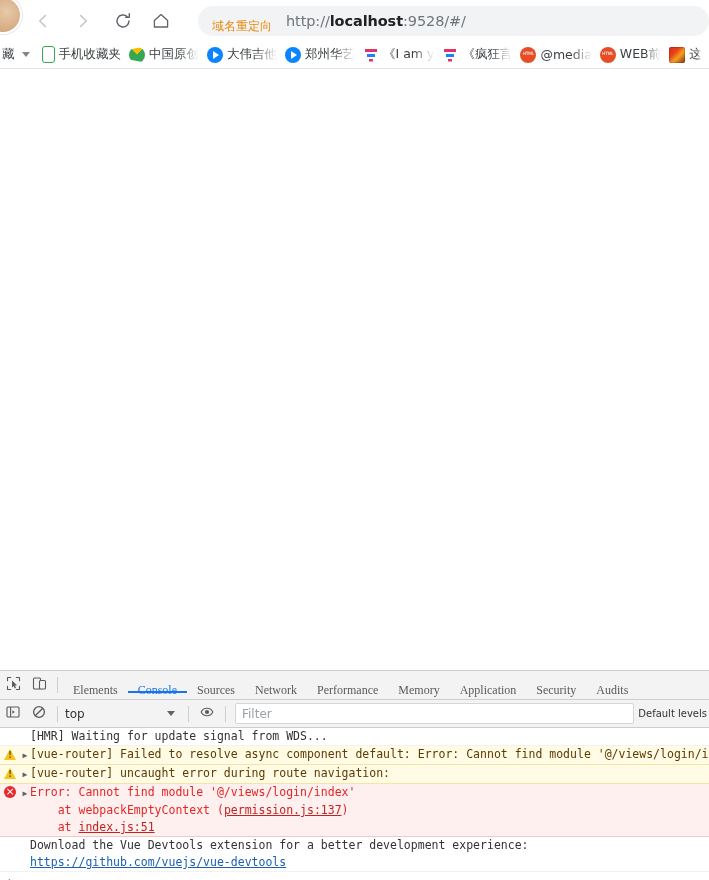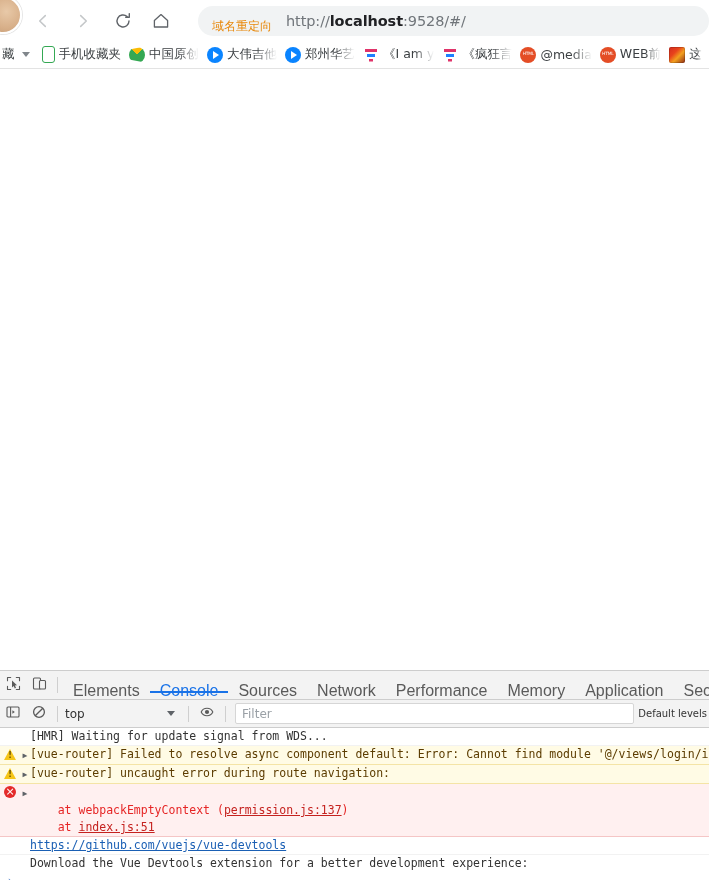--- a/index.html
+++ b/index.html
@@ -220,27 +220,27 @@
     flex: 0 0 auto;
   }
   .dt-sep {
     width: 1px;
     height: 16px;
     background: #cfcfcf;
     margin: 0 5px;
     flex: 0 0 auto;
   }
   .dt-tab {
-    font-size: 16px;
+    font-size: 12px;
     color: #5a5a5a;
     padding: 0 10px;
     height: 16px;
     line-height: 27px;
     flex: 0 0 auto;
-    font-family: Liberation Sans, sans-serif;
+    font-family: Liberation Serif, serif;
   }
   .dt-tab.active {
     color: #1a73e8;
     box-shadow: inset 0 -2px 0 #1a73e8;
   }
 
   .dt-filterbar {
     height: 27px;
     display: flex;
     align-items: center;
@@ -609,45 +609,46 @@
         </span>
       <span class="msg-arrow">▶</span>
       <span class="msg-text">[vue-router] uncaught error during route navigation:</span>
     </div>
 
     <div class="msg error" style="border-bottom:none">
       <span class="msg-gutter">
           <span class="err-ico"></span>
         </span>
       <span class="msg-arrow">▶</span>
+      <span class="msg-text">Error: Cannot find module '@/views/login/index'</span>
     </div>
 
     <div class="msg error" style="border-bottom:none">
       <span class="msg-gutter"></span>
       <span class="msg-arrow"></span>
       <span class="msg-text msg-stack"><span>    at webpackEmptyContext (</span><span class="link">permission.js:137</span><span>)</span></span>
     </div>
 
     <div class="msg error">
       <span class="msg-gutter"></span>
       <span class="msg-arrow"></span>
       <span class="msg-text msg-stack"><span>    at </span><span class="link">index.js:51</span></span>
     </div>
 
+    <div class="msg log" style="border-bottom:none">
+      <span class="msg-gutter"></span>
+      <span class="msg-arrow"></span>
+      <span class="msg-text">Download the Vue Devtools extension for a better development experience:</span>
+    </div>
+
     <div class="msg log">
       <span class="msg-gutter"></span>
       <span class="msg-arrow"></span>
       <span class="msg-text"><span class="link">https://github.com/vuejs/vue-devtools</span></span>
     </div>
 
-    <div class="msg log" style="border-bottom:none">
-      <span class="msg-gutter"></span>
-      <span class="msg-arrow"></span>
-      <span class="msg-text">Download the Vue Devtools extension for a better development experience:</span>
-    </div>
-
     <div class="console-prompt">
       <span class="prompt-chev">›</span>
       <span></span>
     </div>
 
   </div>
 </div>
 
 </body></html>

